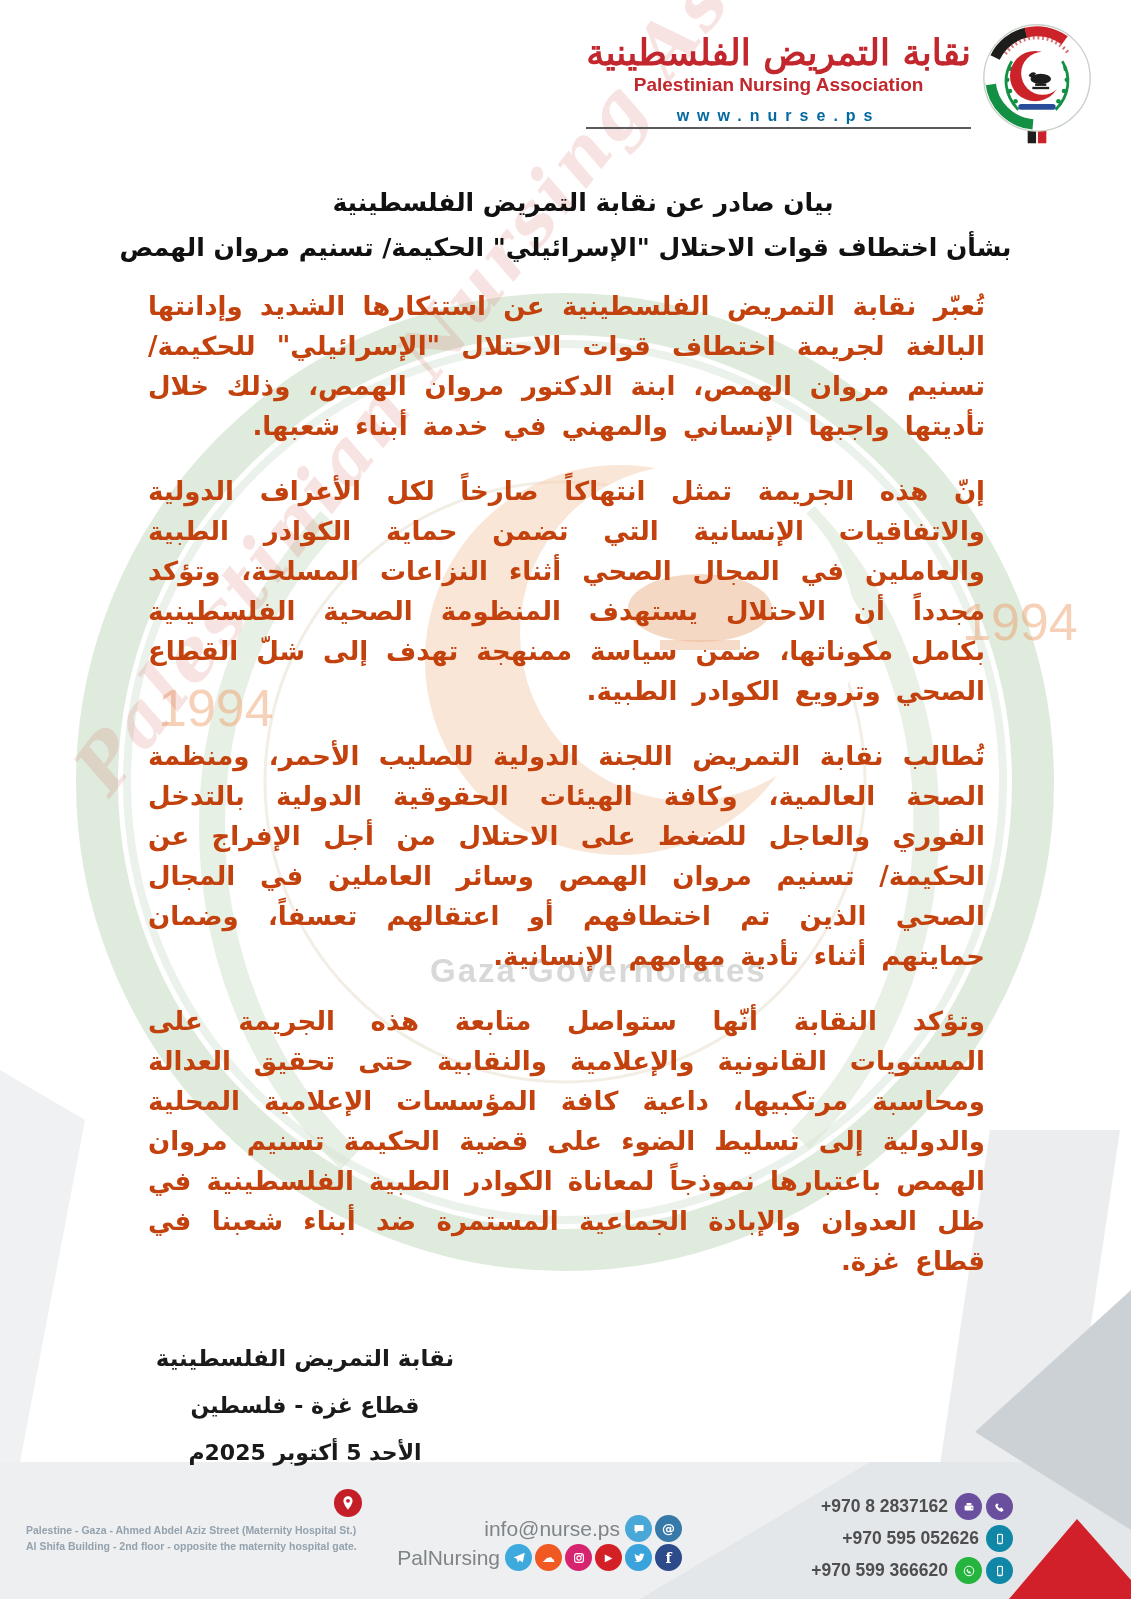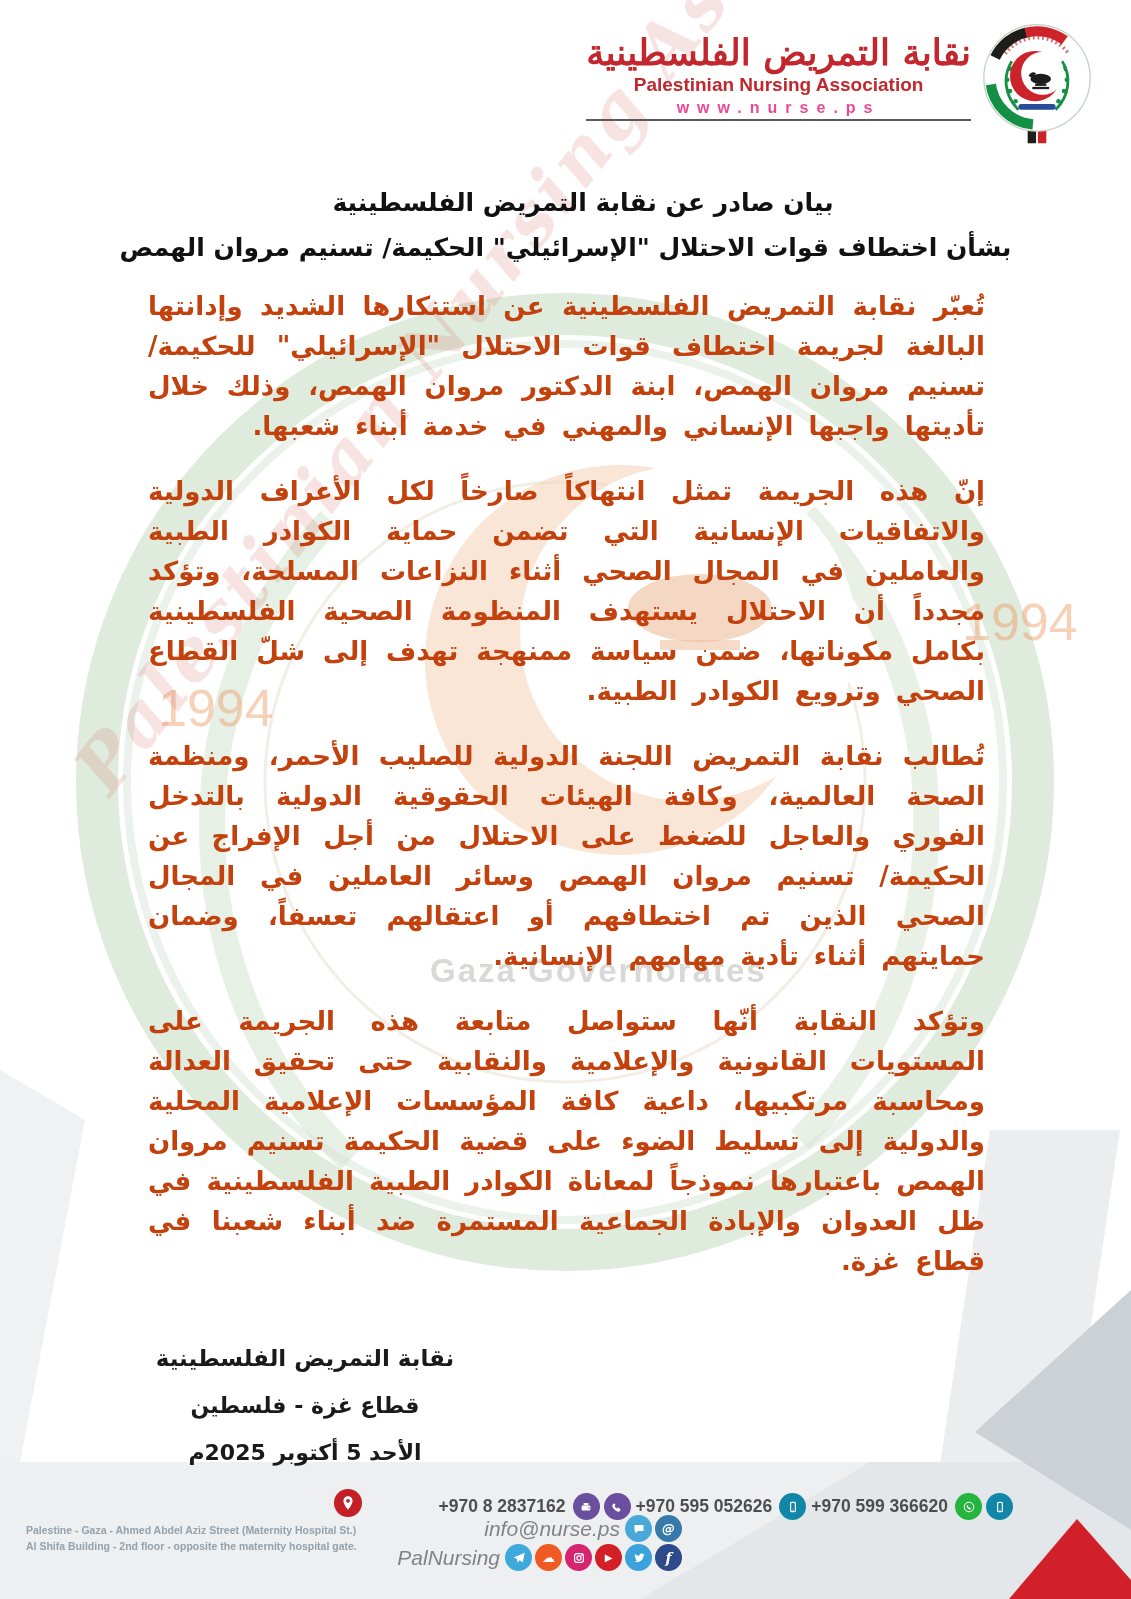--- a/index.html
+++ b/index.html
@@ -12,44 +12,44 @@
            font-family:"DejaVu Serif",serif;font-style:italic;font-weight:bold;
            font-size:72px;color:rgba(205,85,75,0.16);letter-spacing:4px;}
   .wm-gaza{left:430px;top:952px;font-size:33px;font-weight:bold;letter-spacing:2px;
            color:rgba(150,156,150,0.38);font-family:"Liberation Sans",sans-serif;}
   .content{position:relative;z-index:1;}
   .header{display:flex;justify-content:flex-end;align-items:flex-start;padding:22px 38px 0 0;gap:10px;height:132px;}
   .logo-text{text-align:center;padding-top:12px;}
   .logo-ar{direction:rtl;font-family:"DejaVu Serif",serif;font-weight:bold;color:#c1272d;
            font-size:36px;line-height:1.05;}
   .logo-en{color:#c1272d;font-size:19px;font-weight:bold;font-family:"Liberation Sans",sans-serif;margin-top:2px;}
-  .logo-url{color:#ec4899;font-size:16px;font-weight:bold;letter-spacing:8px;
-            font-family:"Liberation Sans",sans-serif;margin-top:3px;}
+  .logo-url{color:#0369a1;font-size:16px;font-weight:bold;letter-spacing:8px;
+            font-family:"Liberation Sans",sans-serif;margin-top:11px;}
   .logo-rule{height:2px;background:#5a5a5a;margin-top:2px;}
   .title{direction:rtl;text-align:center;font-weight:bold;color:#111;}
   .title-1{margin-top:34px;font-size:25px;margin-left:35px;}
   .title-2{margin-top:16px;font-size:25px;}
   .body-text{padding:24px 146px 0 148px;}
   .body-text p{direction:rtl;text-align:justify;font-size:26px;font-weight:bold;color:#c2410c;
                line-height:40px;word-spacing:6px;margin:0 0 25px 0;}
   .signature{margin:64px 0 0 150px;width:310px;text-align:center;direction:rtl;
              font-weight:bold;color:#1a1a1a;}
   .sig-1{font-size:23px;margin-bottom:22px;}
   .sig-2{font-size:22px;margin-bottom:22px;}
   .sig-3{font-size:22px;}
   .footer{position:absolute;left:0;bottom:0;width:100%;height:140px;z-index:2;}
   .addr{position:absolute;left:26px;top:30px;width:336px;}
   .addr-row{display:flex;flex-direction:row-reverse;align-items:flex-start;gap:5px;}
   .addr-ar{direction:rtl;text-align:right;font-size:12.5px;font-weight:bold;color:#8a7f74;line-height:1.55;}
   .addr-en{font-size:10.5px;font-weight:bold;color:#94a2ae;line-height:1.5;margin-top:6px;
            font-family:"Liberation Sans",sans-serif;}
-  .social{position:absolute;right:449px;top:56px;display:flex;flex-direction:column;align-items:flex-end;gap:2px;font-style:italic;}
+  .social{position:absolute;right:449px;top:56px;display:flex;flex-direction:column;align-items:flex-end;gap:2px;}
   .srow{display:flex;align-items:center;gap:3px;}
   .email-txt,.handle-txt{color:#7f8488;font-size:21px;font-family:"Liberation Sans",sans-serif;margin-right:2px;}
-  .phones{position:absolute;right:118px;top:34px;display:flex;flex-direction:row;align-items:flex-end;gap:5px;}
+  .phones{position:absolute;right:118px;top:34px;display:flex;flex-direction:column;align-items:flex-end;gap:5px;}
   .prow{display:flex;align-items:center;gap:4px;}
   .pnum{color:#4d4e50;font-size:17.5px;font-weight:bold;font-family:"Liberation Sans",sans-serif;margin-right:3px;}
   .ci{width:27px;height:27px;border-radius:50%;display:inline-flex;align-items:center;justify-content:center;flex:0 0 auto;}
   .ci svg{display:block;}
   .glyph{color:#fff;font-weight:bold;font-family:"DejaVu Sans",sans-serif;line-height:1;}
   .c-pin{background:#c41f26;width:28px;height:28px;}
   .c-chat{background:#4aa8d8;}
   .c-at{background:#3779a8;}
   .c-tg{background:#3da9dd;}
   .c-sc{background:#f05a22;}

